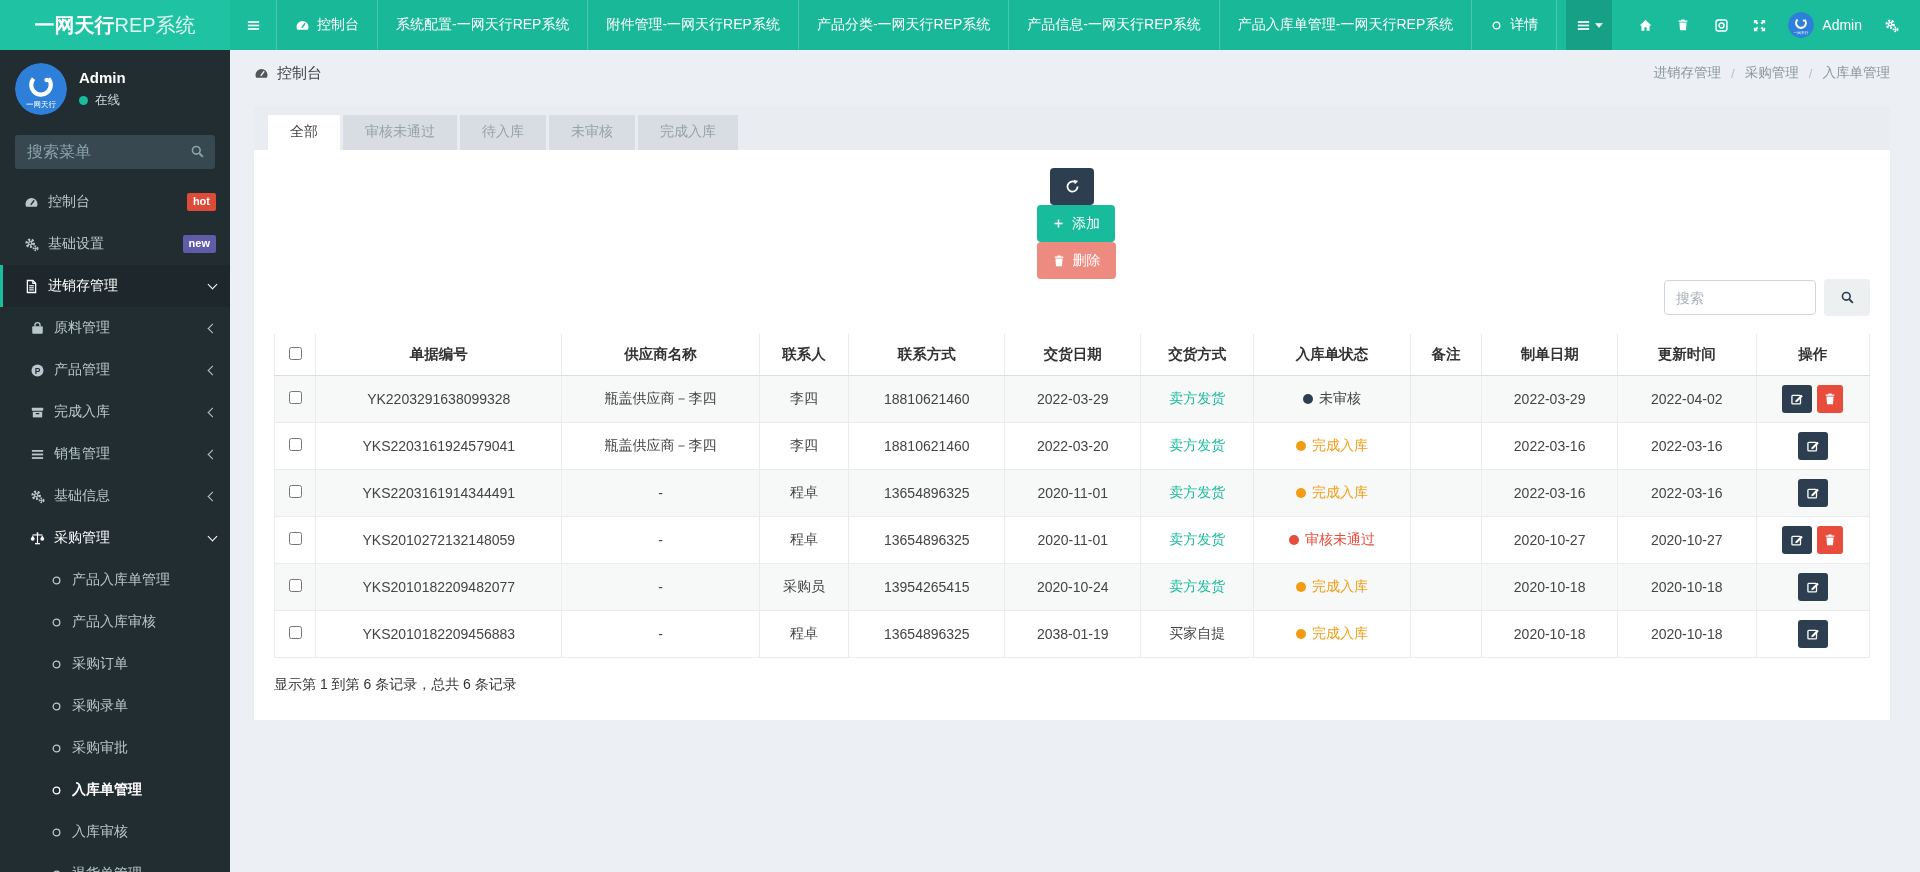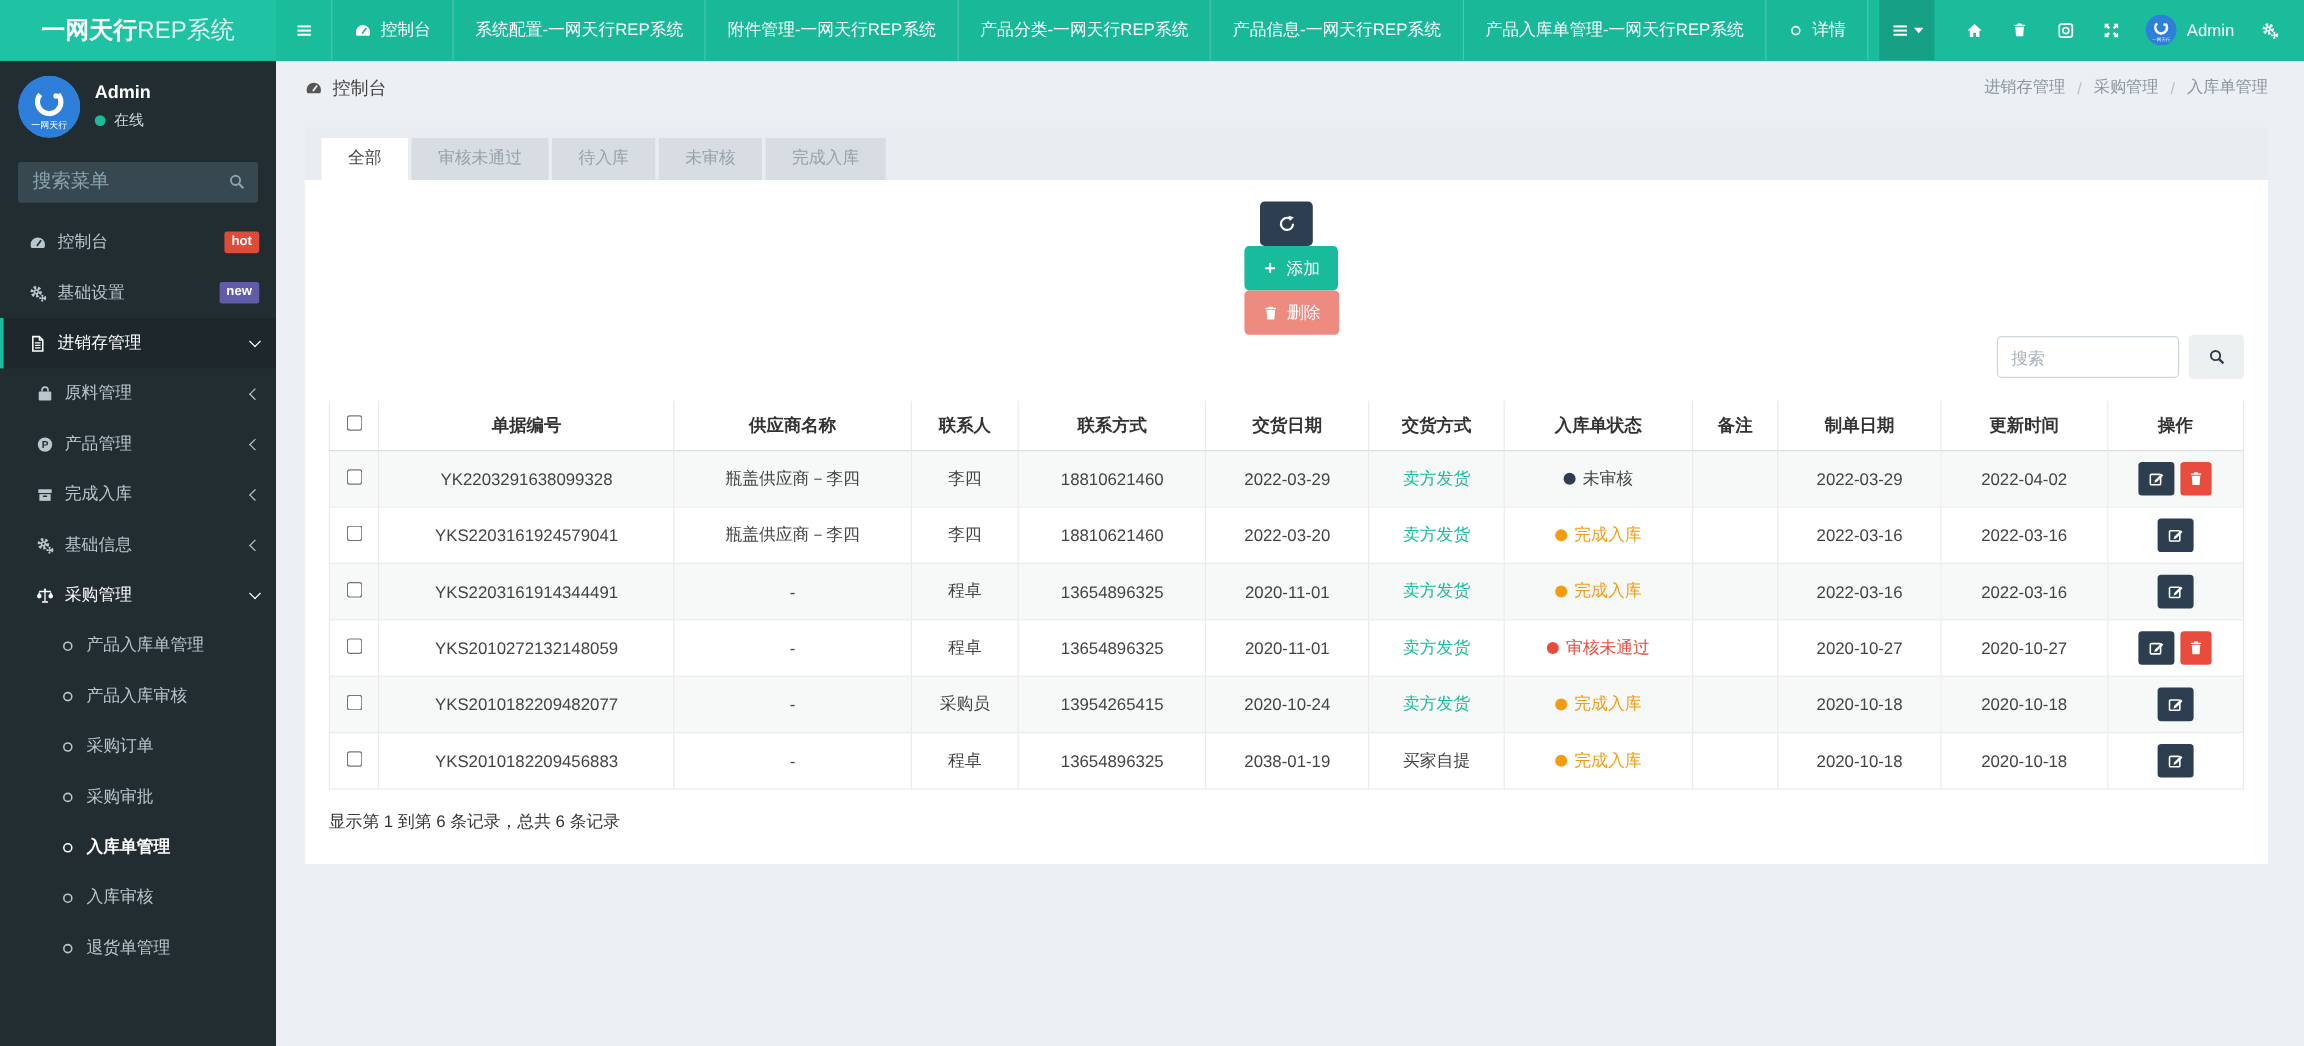--- a/index.html
+++ b/index.html
@@ -301,20 +301,33 @@
             <path d="M3 7.2h10v6H3z" fill="currentColor"></path>
             <rect x="6" y="8.4" width="4" height="1.4" rx=".6" fill="var(--bg-knock,#222d32)"></rect>
           </svg>
         </span>
         <span class="lbl">完成入库</span>
         <span class="chev left"></span>
       </div>
       <div class="menu-item level-1">
         <span class="icon">
           <svg width="15" height="15" viewBox="0 0 16 16">
+            <g fill="currentColor">
+              <rect x="2" y="3.2" width="12" height="1.9"></rect>
+              <rect x="2" y="7" width="12" height="1.9"></rect>
+              <rect x="2" y="10.8" width="12" height="1.9"></rect>
+            </g>
+          </svg>
+        </span>
+        <span class="lbl">销售管理</span>
+        <span class="chev left"></span>
+      </div>
+      <div class="menu-item level-1">
+        <span class="icon">
+          <svg width="15" height="15" viewBox="0 0 16 16">
             <circle cx="6.6" cy="6.6" r="3.6" fill="none" stroke="currentColor" stroke-width="3" stroke-dasharray="2.1 1.5"></circle>
             <circle cx="6.6" cy="6.6" r="2.3" fill="currentColor"></circle>
             <circle cx="6.6" cy="6.6" r="1" fill="var(--bg-knock,#222d32)"></circle>
             <circle cx="12.4" cy="12.2" r="2" fill="none" stroke="currentColor" stroke-width="2.2" stroke-dasharray="1.4 1.1"></circle>
             <circle cx="12.4" cy="12.2" r="1.1" fill="currentColor"></circle>
           </svg>
         </span>
         <span class="lbl">基础信息</span>
         <span class="chev left"></span>
       </div>
@@ -350,20 +363,28 @@
         </span>
         <span class="lbl">产品入库审核</span>
       </div>
       <div class="menu-item level-2">
         <span class="icon">
           <svg width="13" height="13" viewBox="0 0 16 16">
             <circle cx="8" cy="8" r="4.1" fill="none" stroke="currentColor" stroke-width="1.6"></circle>
           </svg>
         </span>
         <span class="lbl">采购订单</span>
+      </div>
+      <div class="menu-item level-2">
+        <span class="icon">
+          <svg width="13" height="13" viewBox="0 0 16 16">
+            <circle cx="8" cy="8" r="4.1" fill="none" stroke="currentColor" stroke-width="1.6"></circle>
+          </svg>
+        </span>
+        <span class="lbl">采购录单</span>
       </div>
       <div class="menu-item level-2">
         <span class="icon">
           <svg width="13" height="13" viewBox="0 0 16 16">
             <circle cx="8" cy="8" r="4.1" fill="none" stroke="currentColor" stroke-width="1.6"></circle>
           </svg>
         </span>
         <span class="lbl">采购审批</span>
       </div>
       <div class="menu-item level-2 active">

